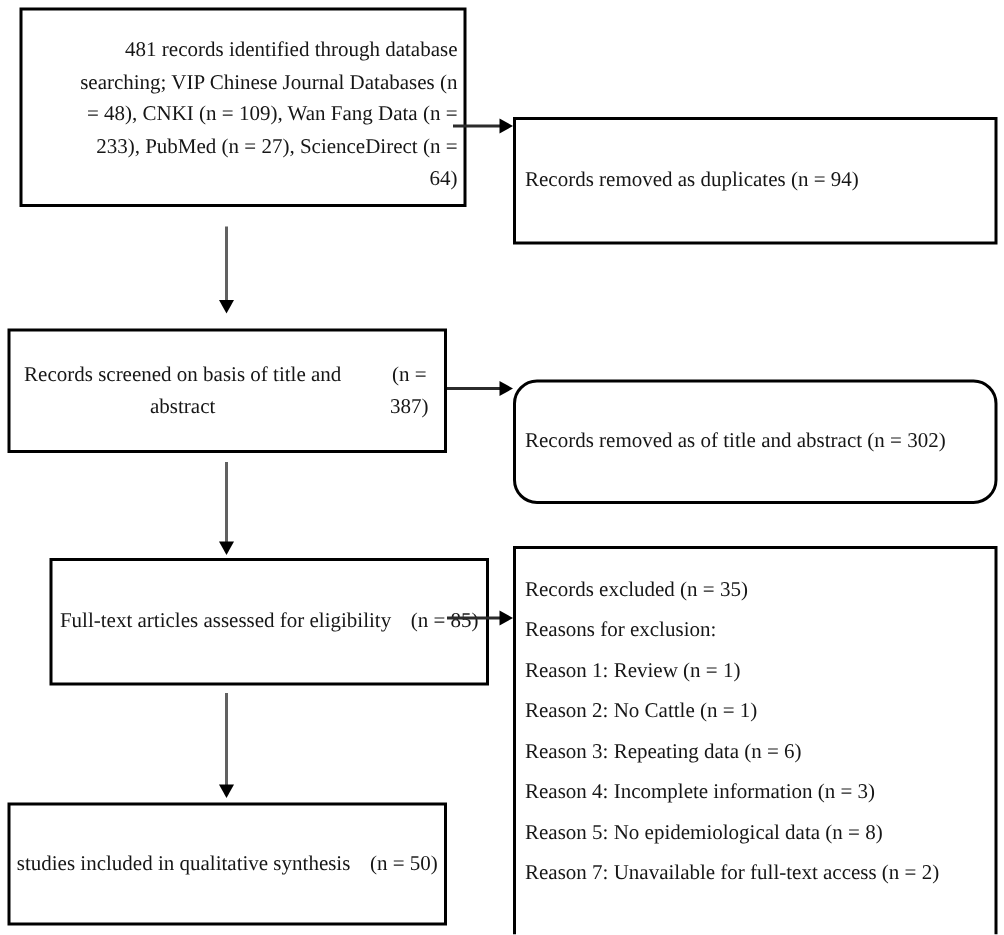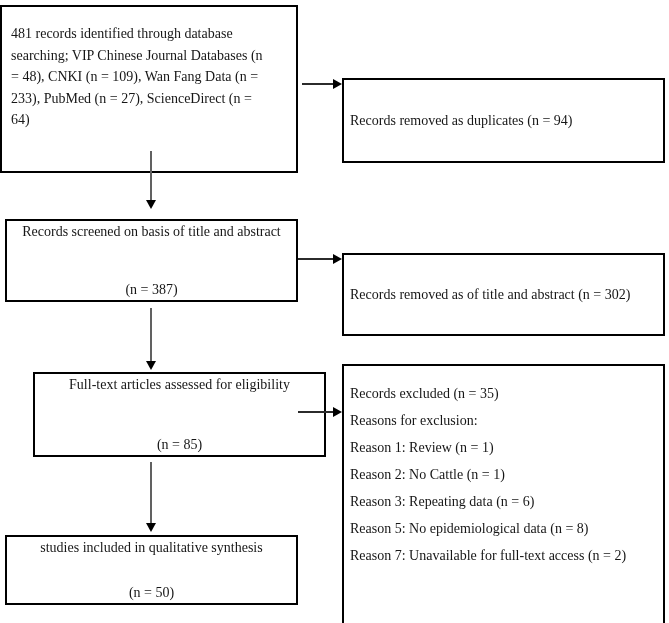--- a/index.html
+++ b/index.html
@@ -14,44 +14,44 @@
     overflow: hidden;
   }
   .box {
     position: absolute;
     border: 2.5px solid var(--border, #000000);
     background: #ffffff;
     box-sizing: border-box;
   }
   
   .box-ident {
-    left: 0; top: 5px; width: 298px; height: 168px;
+    left: 13px; top: 5px; width: 298px; height: 133px;
     padding: 16px 4px 0 9px;
     white-space: pre-wrap;
     line-height: 21.5px;
-    text-align: left;
+    text-align: right;
   }
   .box-centered {
-    display: flex; flex-direction: column;
-    justify-content: space-between; align-items: center;
+    display: flex; flex-direction: row;
+    justify-content: center; align-items: center;
     gap: 13px; line-height: 21px; text-align: center;
   }
   .box-screened { left: 5px; top: 219px; width: 293px; height: 83px; }
   .box-fulltext { left: 5px; top: 372px; width: 293px; height: 85px; margin-left: 28px; }
-  .box-included { left: 5px; top: 535px; width: 293px; height: 70px; }
+  .box-included { left: 5px; top: 535px; width: 293px; height: 82px; }
   
   .box-side {
     left: 342px; width: 323px;
     display: flex; align-items: center;
     padding-left: 6px; box-sizing: border-box;
     white-space: nowrap;
     margin-top: 38px;
   }
   .box-duplicates { top: 40px; height: 85px; }
-  .box-title-abs  { top: 215px; height: 83px; }
+  .box-title-abs  { top: 215px; height: 83px; border-radius: 16px; }
   .box-excluded {
     left: 342px; top: 354px; width: 323px; height: 269px;
     padding: 14px 2px 0 6px;
     margin-top: 10px;
   }
   .excluded-line {
     line-height: 27px;
     white-space: pre-wrap;
   }
   
@@ -98,20 +98,21 @@
     <div>Full-text articles assessed for eligibility</div>
     <div>(n = 85)</div>
   </div>
 
   <div class="box box-excluded">
     <div class="excluded-line">Records excluded (n = 35)</div>
     <div class="excluded-line">Reasons for exclusion:</div>
     <div class="excluded-line">Reason 1: Review (n = 1)</div>
     <div class="excluded-line">Reason 2: No Cattle (n = 1)</div>
     <div class="excluded-line">Reason 3: Repeating data (n = 6)</div>
+    <div class="excluded-line">Reason 4: Incomplete information (n = 3)</div>
     <div class="excluded-line">Reason 5: No epidemiological data (n = 8)</div>
     <div class="excluded-line">Reason 7: Unavailable for full-text access (n = 2)</div>
   </div>
 
   <div class="box box-centered box-included">
     <div>studies included in qualitative synthesis</div>
     <div>(n = 50)</div>
   </div>
 
   <div>

